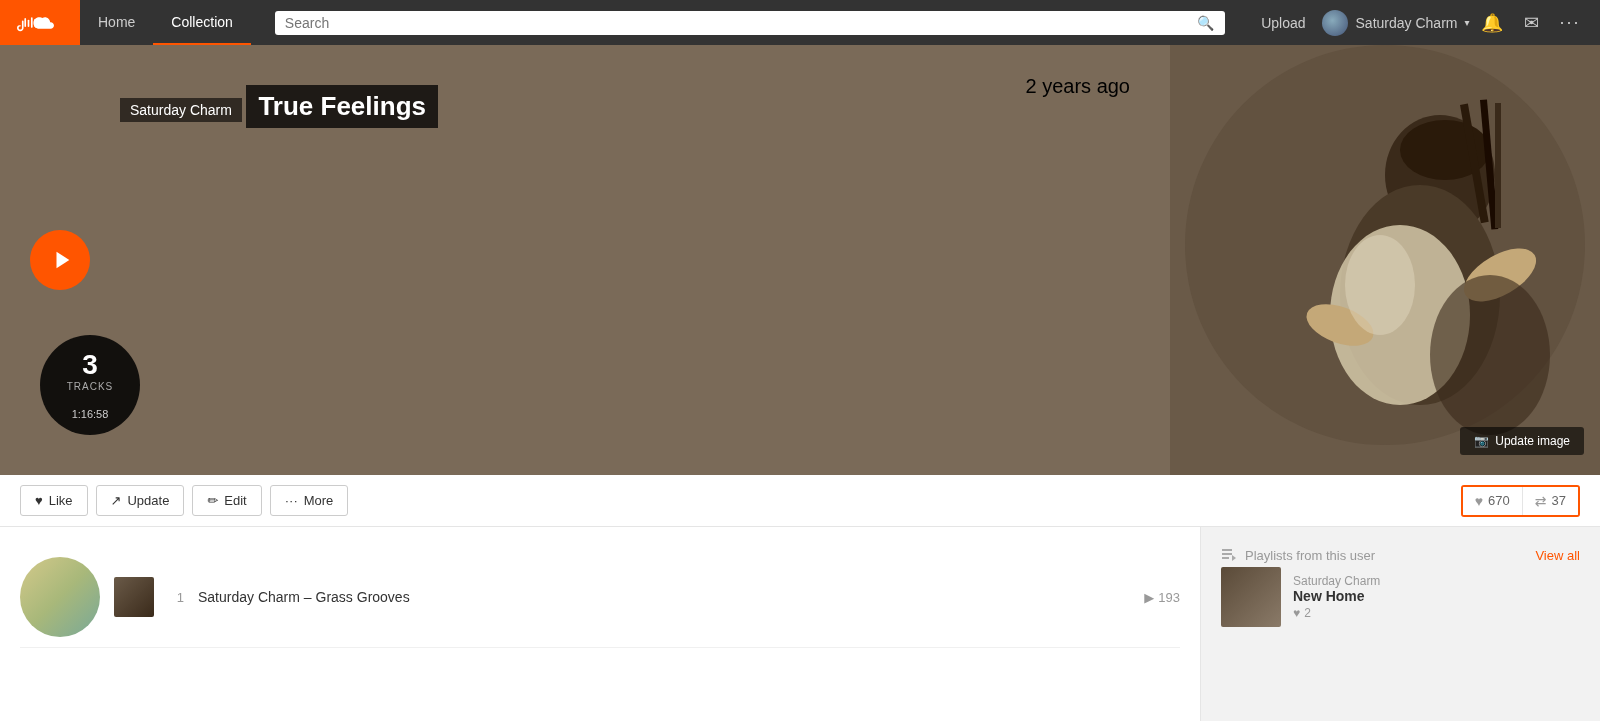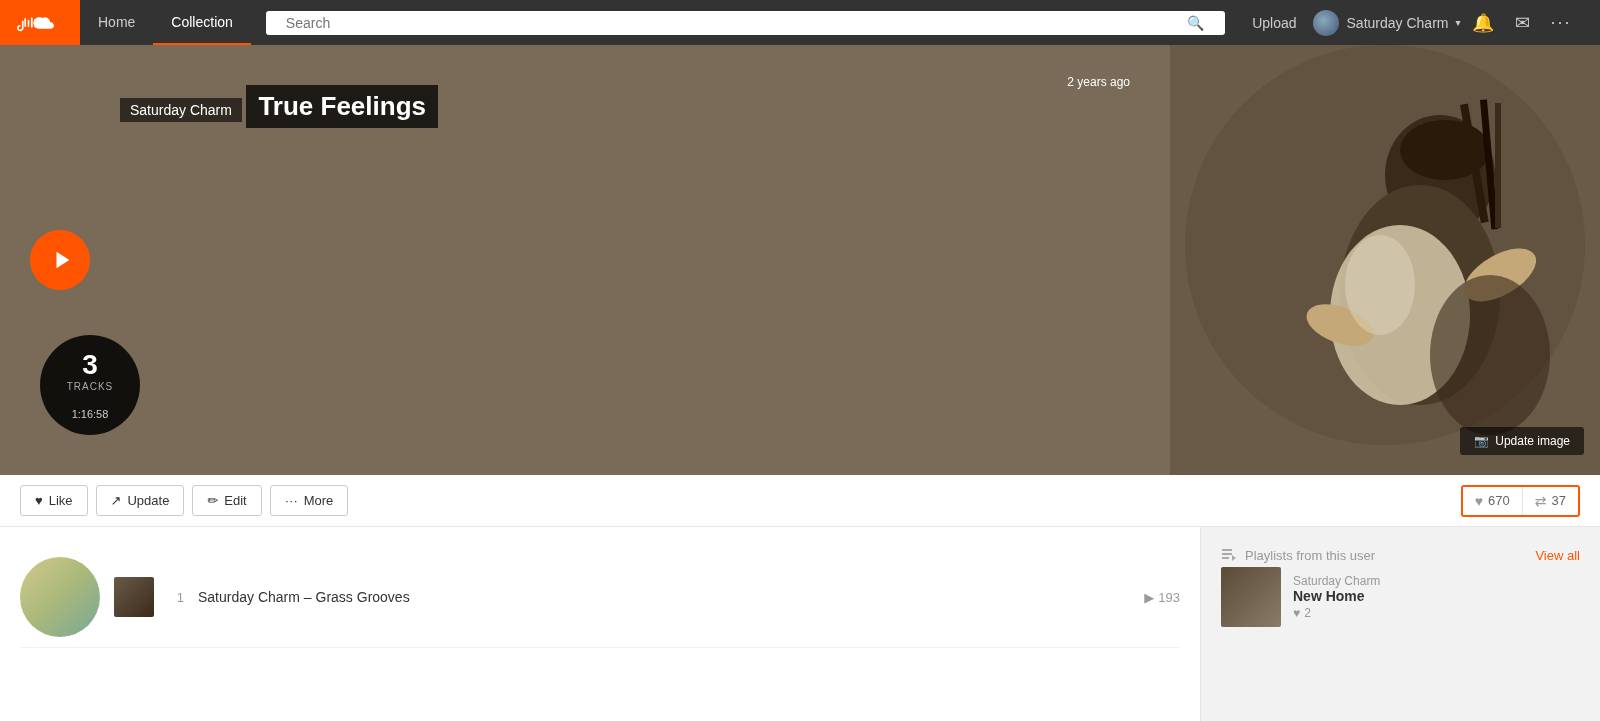--- a/index.html
+++ b/index.html
@@ -17,29 +17,29 @@
     }
     .nav-logo svg { width: 46px; height: 26px; }
     .nav-links { display: flex; align-items: center; height: 100%; }
     .nav-link {
       color: #ccc; font-size: 14px; padding: 0 18px; height: 100%;
       display: flex; align-items: center; cursor: pointer; text-decoration: none;
       border-bottom: 2px solid transparent;
     }
     .nav-link.active { color: #fff; border-bottom: 2px solid #f50; }
     .nav-search {
-      flex: 1; margin: 0 15px;
+      flex: 1; margin: 0 24px;
       display: flex; align-items: center;
-      background: #fff; border-radius: 3px; height: 24px; padding: 0 20px;
+      background: #fff; border-radius: 3px; height: 24px; padding: 0 10px;
     }
     .nav-search input {
       border: none; outline: none; flex: 1; font-size: 14px; color: #333; background: transparent;
     }
     .nav-search-icon { color: #999; font-size: 14px; margin-left: 6px; }
-    .nav-right { display: flex; align-items: center; gap: 4px; padding-right: 21px; }
+    .nav-right { display: flex; align-items: center; gap: 4px; padding-right: 12px; }
     .nav-upload-btn {
       color: #ccc; font-size: 14px; padding: 0 12px; cursor: pointer; white-space: nowrap;
     }
     .nav-avatar {
       width: 26px; height: 26px; border-radius: 50%; overflow: hidden;
       background: linear-gradient(135deg, #4a8, #38c); flex-shrink: 0; margin-right: 4px;
     }
     .nav-username { color: #ccc; font-size: 14px; cursor: pointer; white-space: nowrap; }
     .nav-chevron { color: #ccc; font-size: 10px; margin-left: 3px; }
     .nav-icon-btn {
@@ -66,21 +66,21 @@
       margin-bottom: 8px; width: fit-content;
     }
     .hero-title {
       display: inline-block;
       background: rgba(0,0,0,0.75);
       color: #fff; font-size: 26px; font-weight: 700;
       padding: 6px 12px; width: fit-content;
     }
     .hero-timestamp {
       position: absolute; top: 30px; right: 40px;
-      color: #ffffff; font-size: 12px;
+      color: #000000; font-size: 20px;
     }
     .hero-play-btn {
       position: absolute; left: 40px; top: 50%;
       transform: translateY(-50%) translateX(-10px);
       width: 60px; height: 60px; border-radius: 50%;
       background: #f50; display: flex; align-items: center; justify-content: center;
       cursor: pointer; border: none;
     }
     .hero-play-btn svg { width: 22px; height: 22px; margin-left: 4px; }
     .hero-stats {

